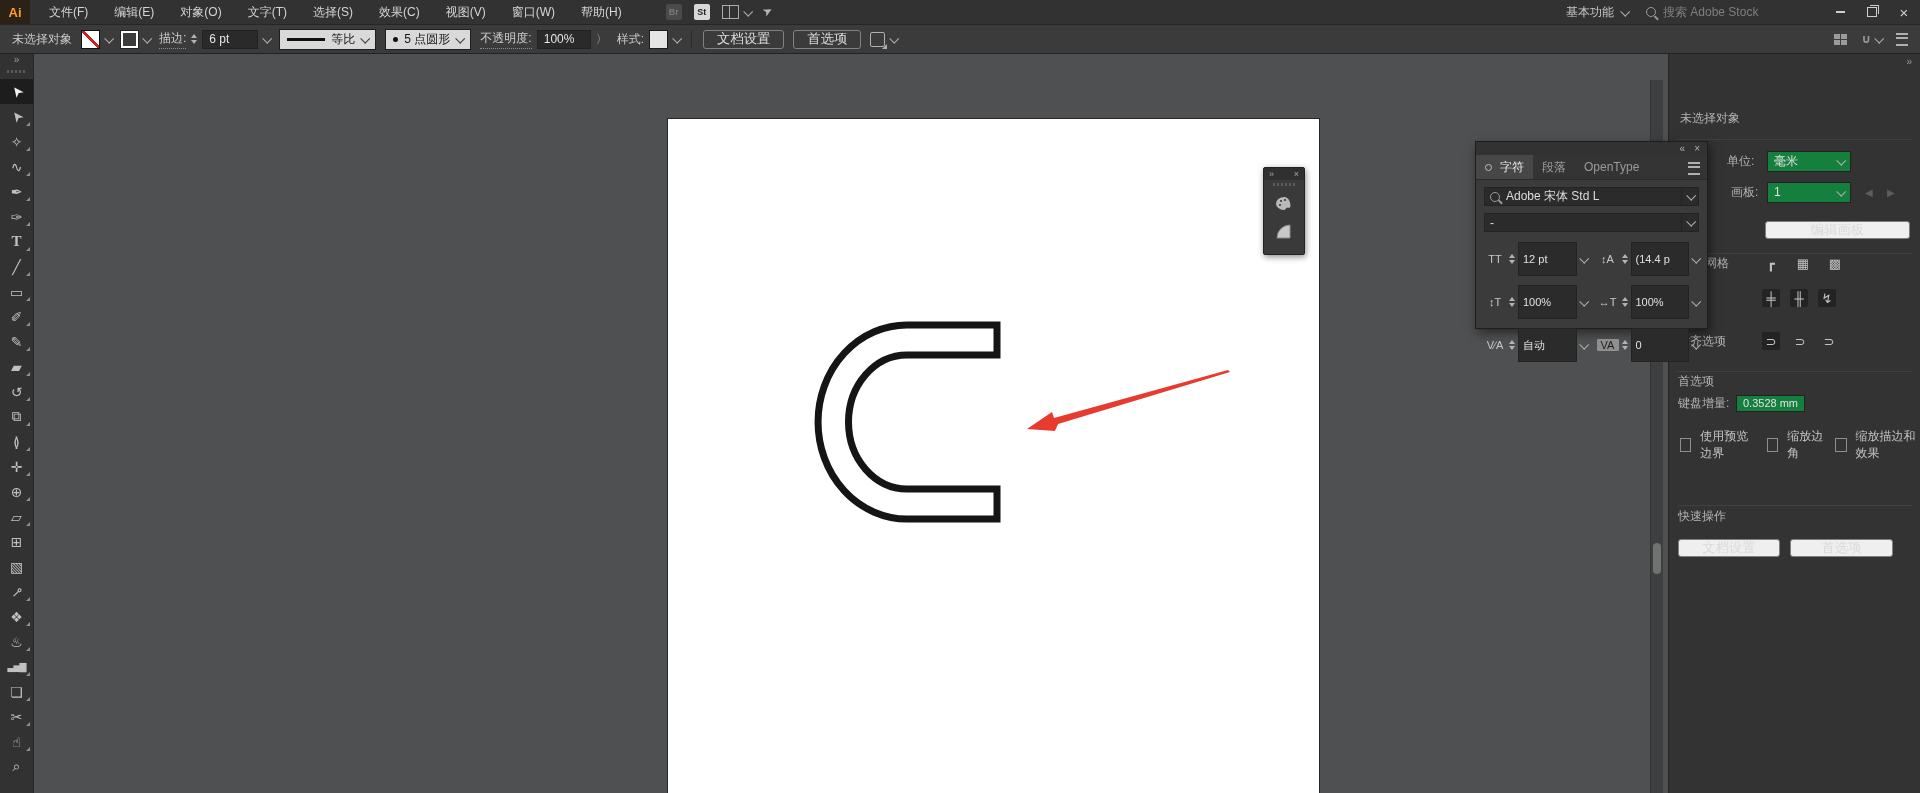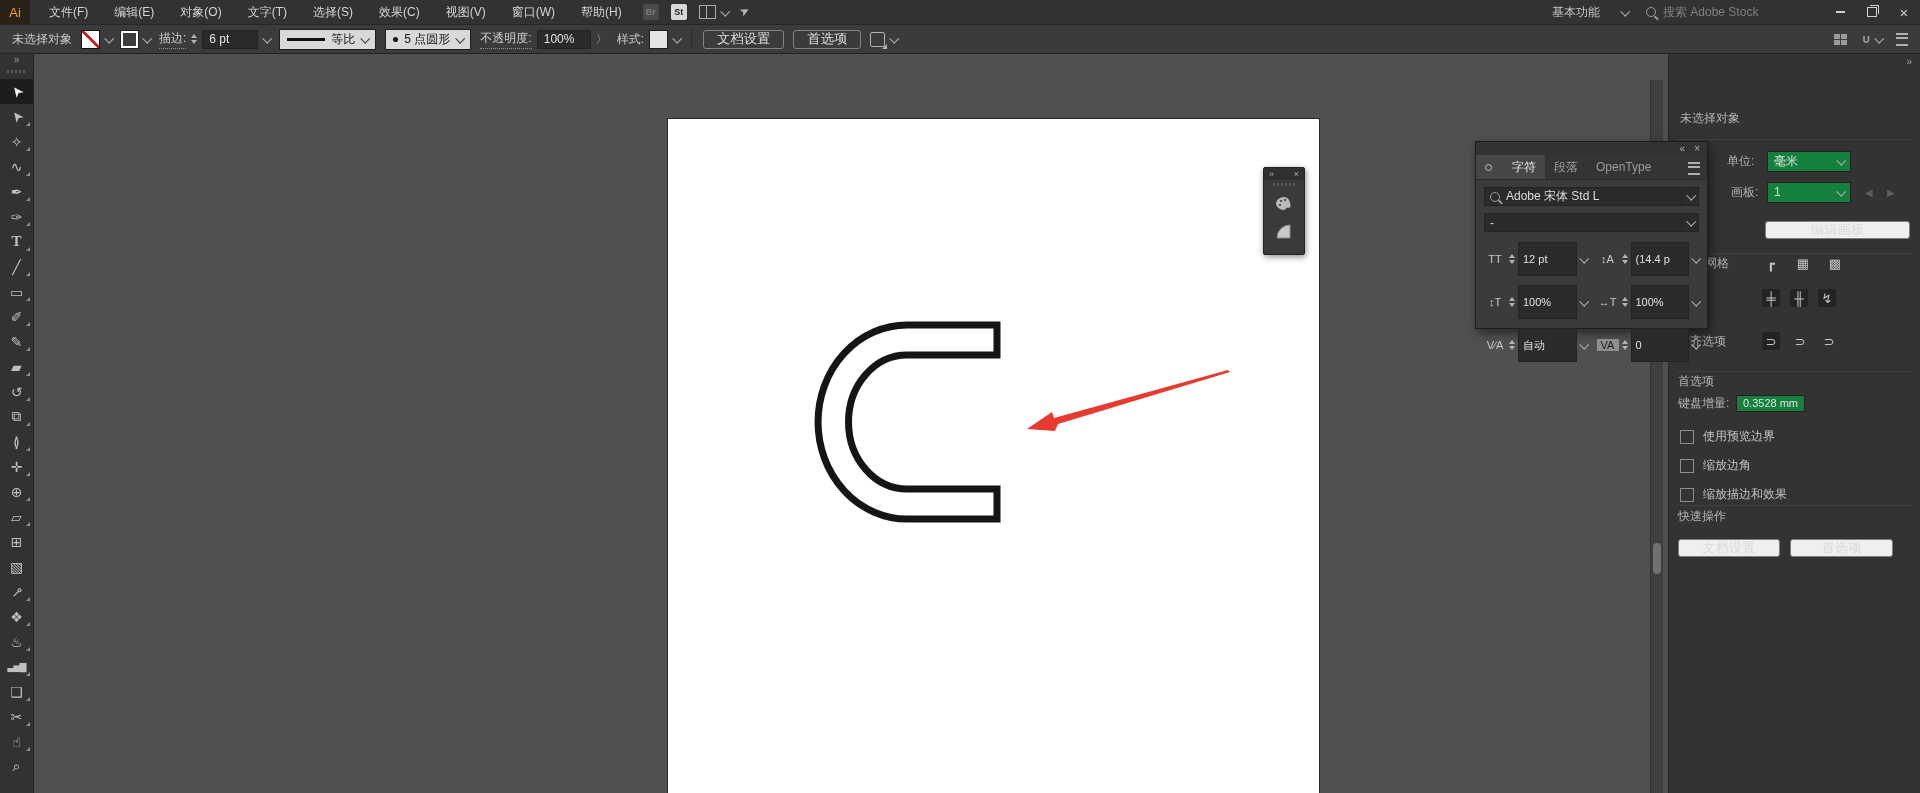--- a/index.html
+++ b/index.html
@@ -2,33 +2,33 @@
 <html><head>
 <meta charset="utf-8">
 <style>
   html,body{margin:0;padding:0}
   body{width:1920px;height:793px;overflow:hidden;background:#4f5051;
        font-family:"Liberation Sans","DejaVu Sans",sans-serif;font-size:12px;color:#c9c9c9}
   #app{position:relative;width:1920px;height:793px}
   
   .menubar{position:absolute;top:0;left:0;right:0;height:24px;background:#323232;
            border-bottom:1px solid #262626;display:flex;align-items:center;z-index:30}
-  .ailogo{width:30px;height:24px;background:#2a2217;color:#ff9c2a;font-weight:normal;font-size:13px;
+  .ailogo{width:30px;height:24px;background:#2a2217;color:#ff9c2a;font-weight:bold;font-size:13px;
           display:flex;align-items:center;justify-content:center}
   .menus{display:flex;margin-left:6px}
   .menu-item{padding:0 13px;line-height:24px;color:#d4d4d4;cursor:default}
-  .appicons{display:flex;gap:12px;margin-left:8px}
+  .appicons{display:flex;gap:12px;margin-left:31px}
   .sqicon{width:16px;height:16px;display:flex;align-items:center;justify-content:center;font-size:9px;font-weight:bold;border-radius:2px}
   .br{background:#4a4a4a;color:#7a7a7a}
   .st{background:#d8d8d8;color:#222}
   .panes{width:15px;height:12px;border:1px solid #aaa;position:relative}
   .panes::after{content:"";position:absolute;left:6px;top:0;bottom:0;width:1px;background:#aaa}
   .plane{color:#b5b5b5;display:inline-block;transform:rotate(-28deg);font-size:12px}
   .spacer{flex:1}
-  .workspace{display:flex;align-items:center;gap:21px;color:#c5c5c5;margin-right:18px}
+  .workspace{display:flex;align-items:center;gap:7px;color:#c5c5c5;margin-right:18px}
   .searchbox{display:flex;align-items:center;gap:7px;color:#7f7f7f;width:150px;margin-right:28px}
   .search-icon{position:relative;width:8px;height:8px;border:1.5px solid #9a9a9a;border-radius:50%;display:inline-block}
   .search-icon::after{content:"";position:absolute;width:5px;height:1.5px;background:#9a9a9a;transform:rotate(45deg);right:-4px;bottom:-2px}
   .winctl{display:flex}
   .winbtn{width:32px;height:24px;display:flex;align-items:center;justify-content:center;color:#cfcfcf}
   .min-icon{width:9px;height:2px;background:#cfcfcf;display:inline-block}
   .restore-icon{width:8px;height:8px;border:1px solid #cfcfcf;position:relative;display:inline-block}
   .restore-icon::after{content:"";position:absolute;left:2px;top:-3px;width:8px;height:8px;border:1px solid #cfcfcf;border-left:none;border-bottom:none}
   .chev{width:6px;height:6px;border-right:1.5px solid #b0b0b0;border-bottom:1.5px solid #b0b0b0;
         transform:rotate(45deg) translateY(-1px);display:inline-block}
@@ -103,21 +103,21 @@
   .gicon{width:18px;height:18px;display:flex;align-items:center;justify-content:center;color:#c3c3c3;font-size:13px}
   .gicon.dark{background:#232323;border-radius:2px}
   .cbox{width:12px;height:12px;border:1px solid #8e8e8e;background:transparent;display:inline-block}
   .cbrow{display:flex;align-items:center;gap:9px}
   .cbl{color:#c3c3c3}
   
   .charpanel{position:absolute;left:1475px;top:141px;width:231px;height:186px;background:#3b3b3b;border:1px solid #1e1e1e;
              box-shadow:2px 4px 10px rgba(0,0,0,.5);z-index:40}
   .cp-head{height:13px;background:#323232;display:flex;justify-content:flex-end;align-items:center;gap:9px;padding:0 7px;color:#b2b2b2;font-size:10px}
   .cp-tabs{height:24px;background:#343434;display:flex;align-items:center;border-bottom:1px solid #2a2a2a;position:relative}
-  .cp-tab{padding:0 9px;height:24px;line-height:24px;color:#9a9a9a;display:flex;align-items:center;gap:20px}
+  .cp-tab{padding:0 9px;height:24px;line-height:24px;color:#9a9a9a;display:flex;align-items:center;gap:8px}
   .cp-tab.active{background:#474747;color:#eaeaea}
   .cp-marker{width:5px;height:5px;border:1px solid #bdbdbd;border-radius:50%;display:inline-block}
   .cp-menu{position:absolute;right:7px;top:7px}
   .cp-body{padding:7px 8px 0}
   .cp-field{background:#2b2b2b;border:1px solid #232323;height:17px;display:flex;align-items:center;gap:6px;padding:0 5px;color:#dcdcdc;margin-bottom:7px}
   .cp-field .fv{flex:1}
   .cp-chevbox{width:16px;height:17px;border-left:1px solid #232323;display:flex;align-items:center;justify-content:center;margin-right:-5px}
   .cp-grid{display:grid;grid-template-columns:1fr 1fr;column-gap:10px;row-gap:9px;margin-top:10px}
   .cp-cell{display:flex;align-items:center;gap:3px}
   .cp-icon{width:22px;color:#c8c8c8;font-size:11px;text-align:center;flex:none}
@@ -427,21 +427,21 @@
     </div>
     <div class="ddiv" style="top:318px"></div>
 
     <div class="drow" style="top:328px">
       <span class="dlabel" style="position:absolute;left:9px">首选项</span>
     </div>
     <div class="drow" style="top:350px">
       <span class="dlabel" style="position:absolute;left:9px">键盘增量:</span>
       <span class="dfield" style="position:absolute;left:67px;height:15px;font-size:11px">0.3528 mm</span>
     </div>
-    <div style="position:absolute;left:11px;top:375px;display:flex;flex-direction:column;gap:12px">
+    <div style="position:absolute;left:11px;top:375px;display:flex;flex-direction:row;gap:12px">
 
     <div class="cbrow">
           <span class="cbox"></span>
           <span class="cbl">使用预览边界</span>
         </div>
         <div class="cbrow">
           <span class="cbox"></span>
           <span class="cbl">缩放边角</span>
         </div>
         <div class="cbrow">

